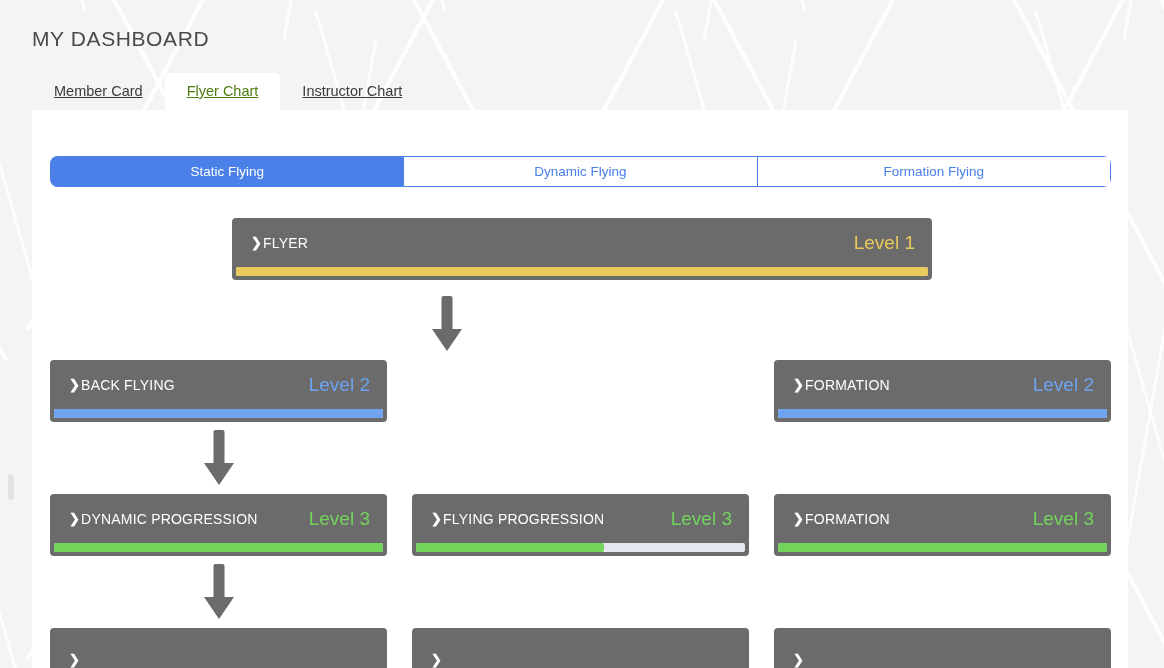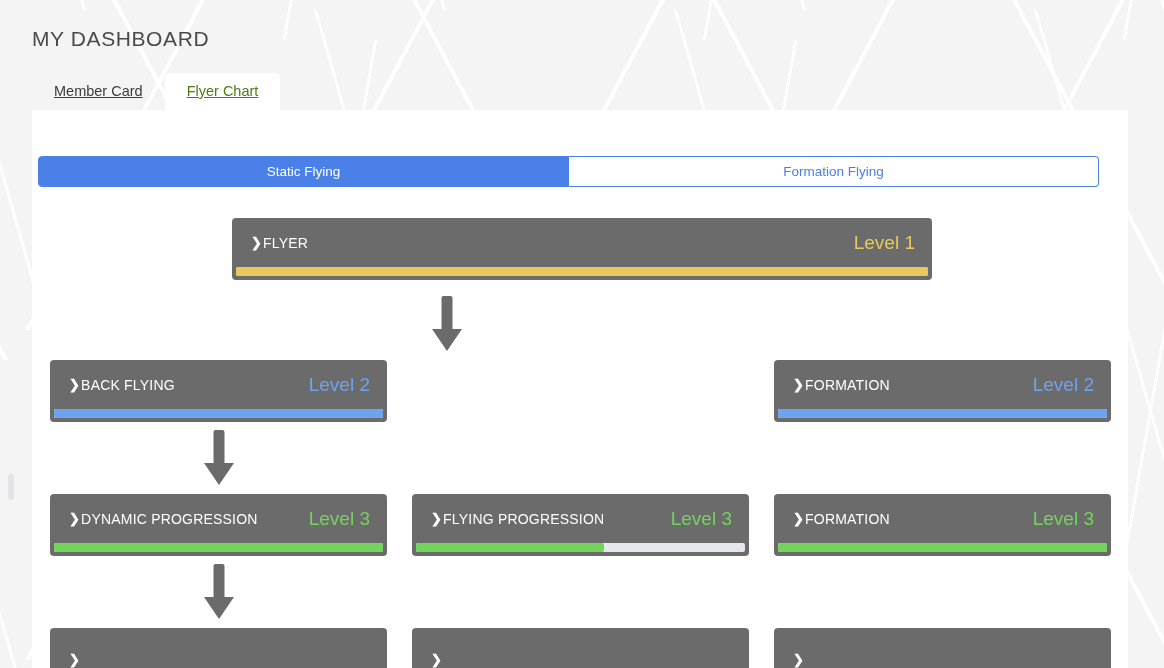--- a/index.html
+++ b/index.html
@@ -81,25 +81,25 @@
     top: 110px;
     width: 1096px;
     height: 558px;
     background: #ffffff;
     overflow: hidden;
   }
 
   
   .segmented {
     position: absolute;
-    left: 6px;
+    left: 18px;
     top: 46px;
     width: 1061px;
     display: flex;
-    border-radius: 2px;
+    border-radius: 8px;
     overflow: hidden;
   }
   .segment {
     flex: 1 1 0;
     height: 31px;
     display: flex;
     align-items: center;
     justify-content: center;
     font-size: 13.5px;
     color: #4a80e8;
@@ -270,26 +270,28 @@
 
 <div class="bg-pattern"></div>
 
 <div class="page">
 
   <div class="page-title">MY DASHBOARD</div>
 
   <div class="tabs">
     <div class="tab">Member Card</div>
     <div class="tab active">Flyer Chart</div>
+    <div class="tab">Instructor Chart</div>
   </div>
 
   <div class="panel">
 
     <div class="segmented">
       <div class="segment active">Static Flying</div>
+      <div class="segment">Dynamic Flying</div>
       <div class="segment">Formation Flying</div>
     </div>
 
     <div class="chart">
 
       <div class="row-wide">
         <div class="node node-wide">
           <div class="node-head">
             <span class="node-title">
               <span class="chev">❯</span>

